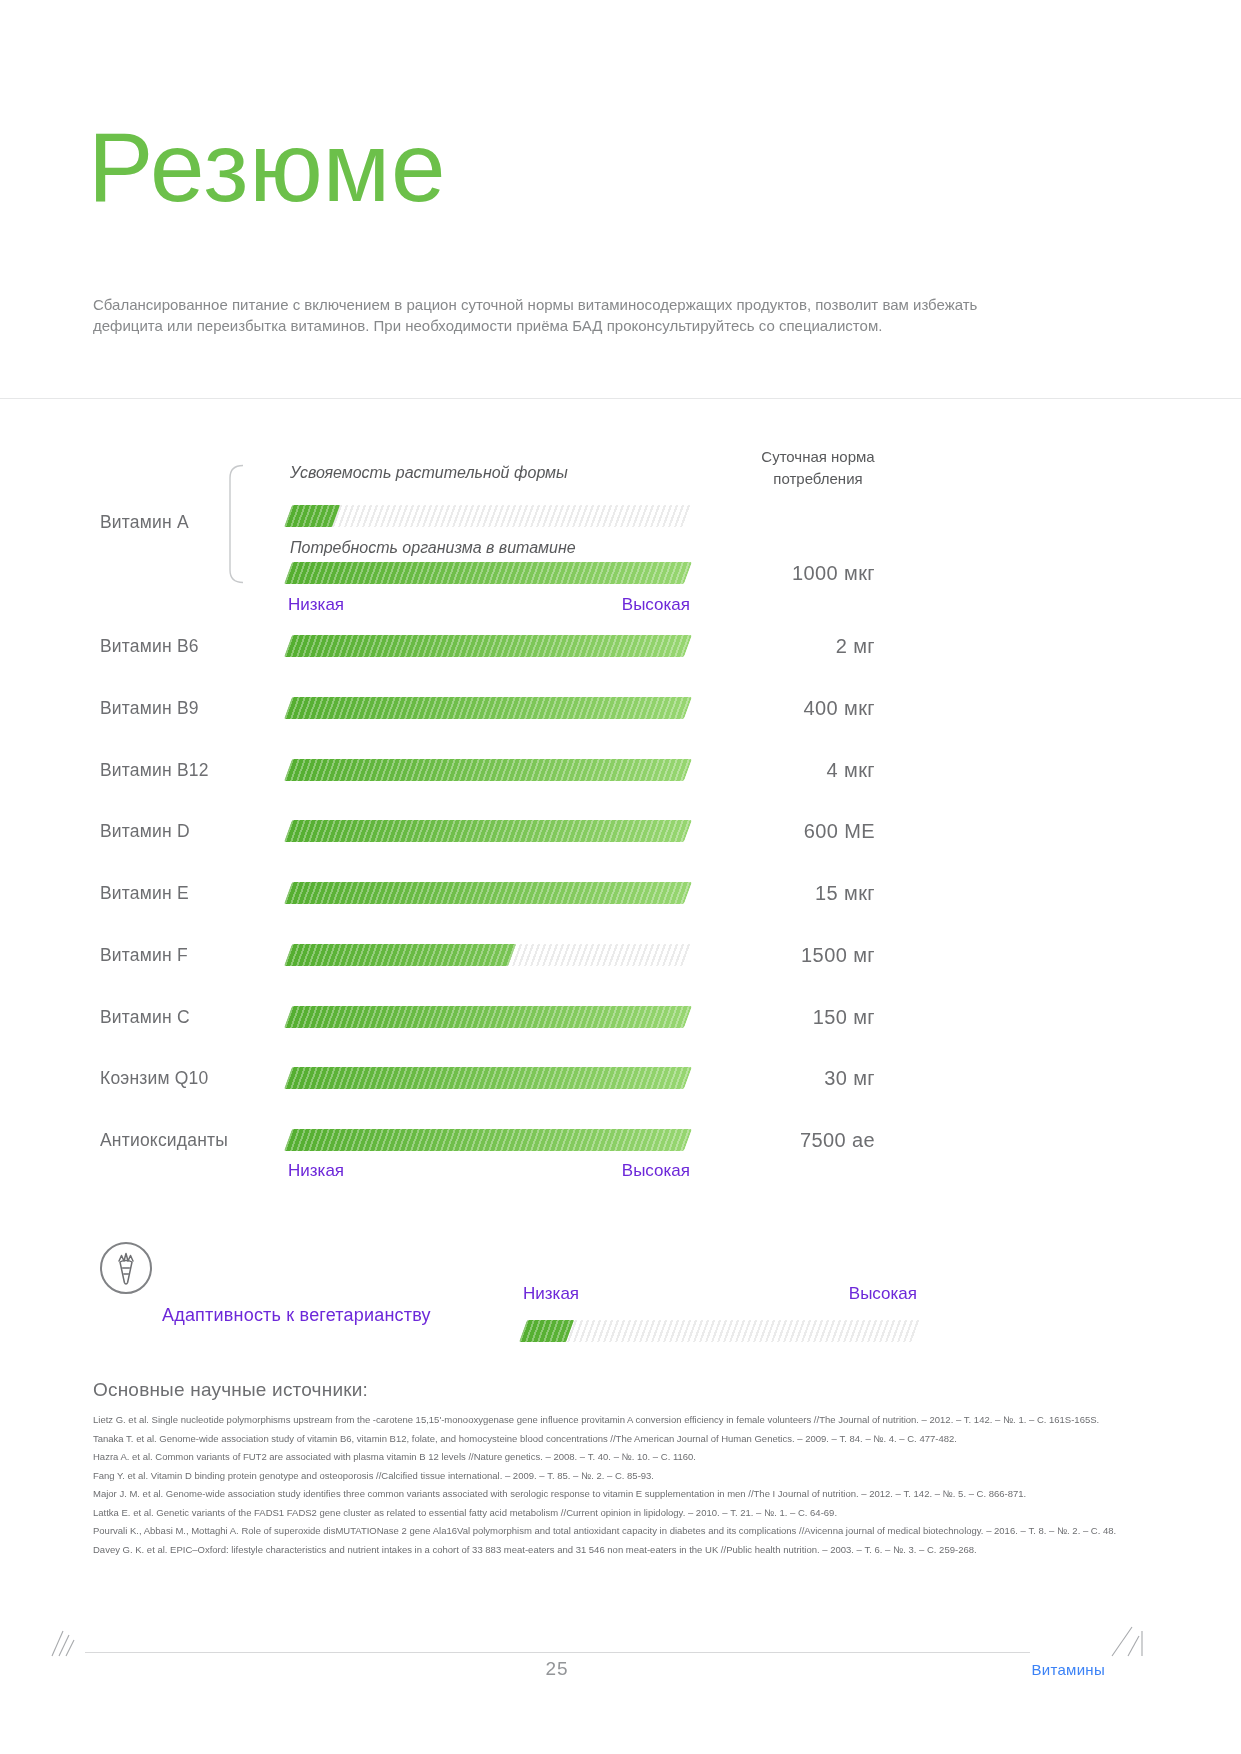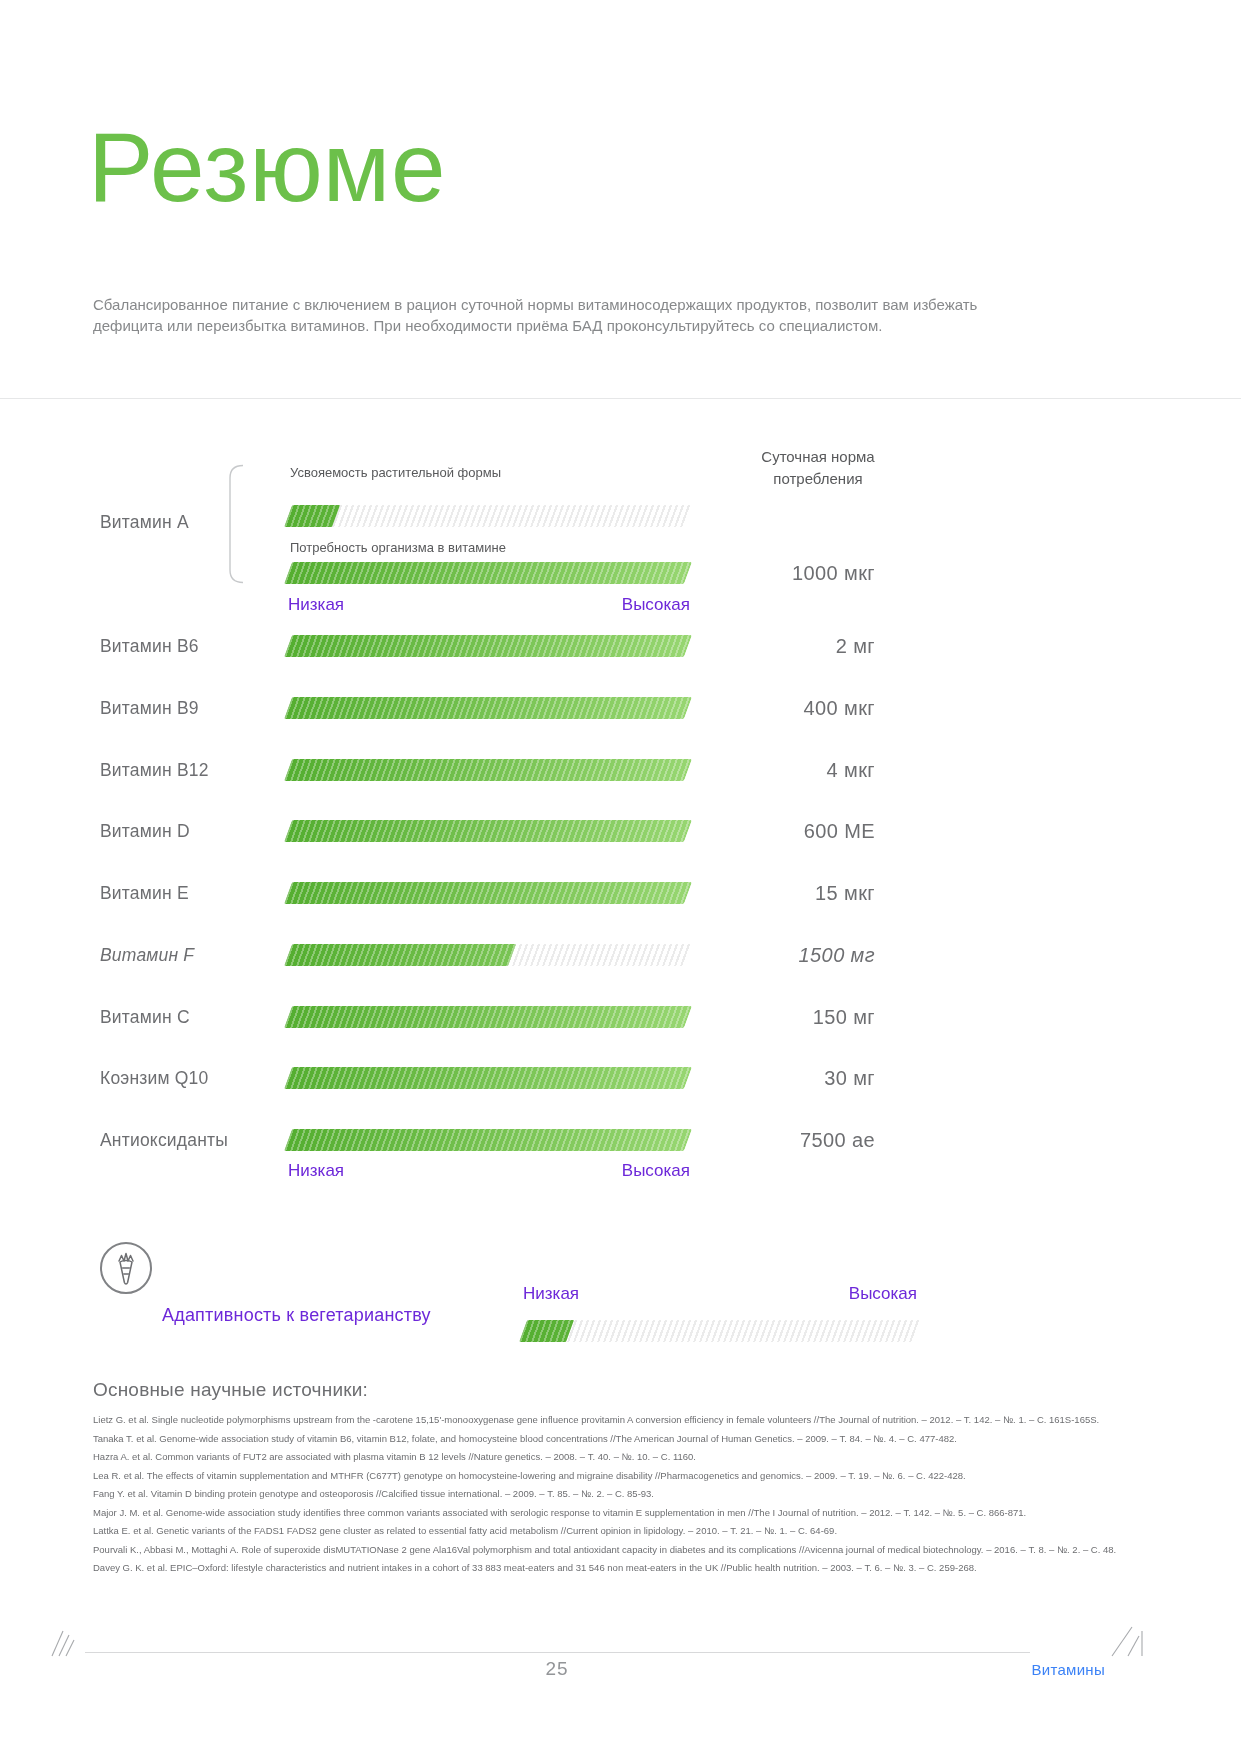--- a/index.html
+++ b/index.html
@@ -15,21 +15,21 @@
   }
   .intro{
     left:93px;top:294px;width:950px;font-size:15px;line-height:21px;color:#87898b;
   }
   .divider{left:0;top:398px;width:1241px;height:1px;background:#e6e7e8;}
   
   .daily-header{
     left:728px;top:446px;width:180px;text-align:center;
     font-size:15px;line-height:22px;color:#58595b;
   }
-  .caption{font-size:13px;color:#58595b;line-height:18px;}
+  .caption{font-size:16px;color:#58595b;line-height:18px;font-style:italic;}
   .vlabel{font-size:17.5px;color:#6d6e71;line-height:22px;letter-spacing:.2px;}
   .value{
     left:640px;width:235px;text-align:right;font-size:20px;line-height:22px;
     color:#6d6e71;letter-spacing:.4px;
   }
   .scale-row{
     display:flex;justify-content:space-between;
     font-size:17px;color:#6d28d9;line-height:16px;
   }
   .bar{
@@ -139,21 +139,21 @@
   </div>
 
   <div class="chart-row" style="top: 484px;">
     <div class="vlabel">Витамин E</div>
     <div class="bar">
       <div class="bar-fill" style="width: 100%;"></div>
     </div>
     <div class="value">15 мкг</div>
   </div>
 
-  <div class="chart-row" style="top: 546px; font-style: italic;">
+  <div class="chart-row" style="top: 546px;">
     <div class="vlabel">Витамин F</div>
     <div class="bar">
       <div class="bar-fill" style="width: 56%;"></div>
     </div>
     <div class="value">1500 мг</div>
   </div>
 
   <div class="chart-row" style="top: 608px;">
     <div class="vlabel">Витамин C</div>
     <div class="bar">
@@ -208,21 +208,20 @@
 </div>
 
 <div class="abs sources-heading">Основные научные источники:</div>
 <div class="abs sources-list">
   <div class="source-item">Lietz G. et al. Single nucleotide polymorphisms upstream from the -carotene 15,15'-monooxygenase gene influence provitamin A conversion efficiency in female volunteers //The Journal of nutrition. – 2012. – Т. 142. – №. 1. – С. 161S-165S.</div>
 
   <div class="source-item">Tanaka T. et al. Genome-wide association study of vitamin B6, vitamin B12, folate, and homocysteine blood concentrations //The American Journal of Human Genetics. – 2009. – Т. 84. – №. 4. – С. 477-482.</div>
 
   <div class="source-item">Hazra A. et al. Common variants of FUT2 are associated with plasma vitamin B 12 levels //Nature genetics. – 2008. – Т. 40. – №. 10. – С. 1160.</div>
 
-  <div class="source-item">Lea R. et al. The effects of vitamin supplementation and MTHFR (C677T) genotype on homocysteine-lowering and migraine disability //Pharmacogenetics and genomics. – 2009. – Т. 19. – №. 6. – С. 422-428.</div>
 
   <div class="source-item">Fang Y. et al. Vitamin D binding protein genotype and osteoporosis //Calcified tissue international. – 2009. – Т. 85. – №. 2. – С. 85-93.</div>
 
   <div class="source-item">Major J. M. et al. Genome-wide association study identifies three common variants associated with serologic response to vitamin E supplementation in men //The I Journal of nutrition. – 2012. – Т. 142. – №. 5. – С.  866-871.</div>
 
   <div class="source-item">Lattka E. et al. Genetic variants of the FADS1 FADS2 gene cluster as related to essential fatty acid metabolism //Current opinion in lipidology. – 2010. – Т. 21. – №. 1. – С. 64-69.</div>
 
   <div class="source-item">Pourvali K., Abbasi M., Mottaghi A. Role of superoxide disMUTATIONase 2 gene Ala16Val polymorphism and total antioxidant capacity in diabetes and its complications //Avicenna journal of medical biotechnology. – 2016. – Т. 8. – №. 2. – С. 48.</div>
 
   <div class="source-item">Davey G. K. et al. EPIC–Oxford: lifestyle characteristics and nutrient intakes in a cohort of 33 883 meat-eaters and 31 546 non meat-eaters in the UK //Public health nutrition. – 2003. – Т. 6. – №. 3. – С. 259-268.</div>

